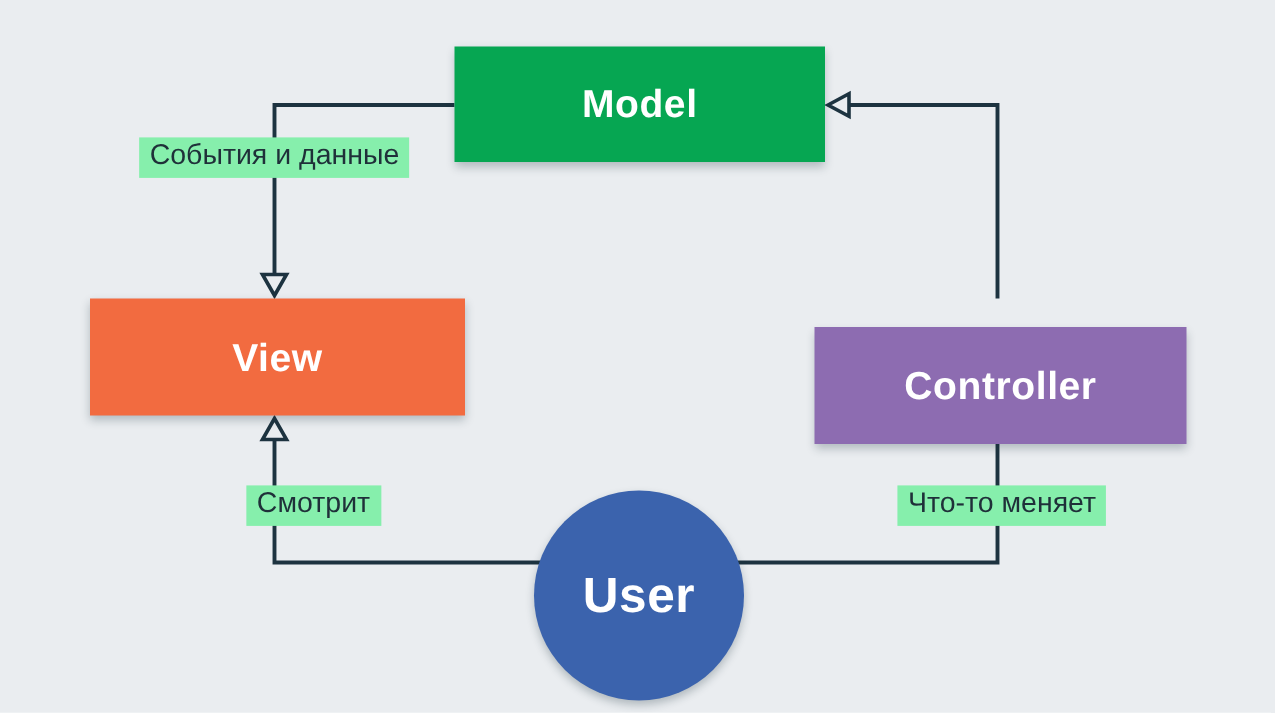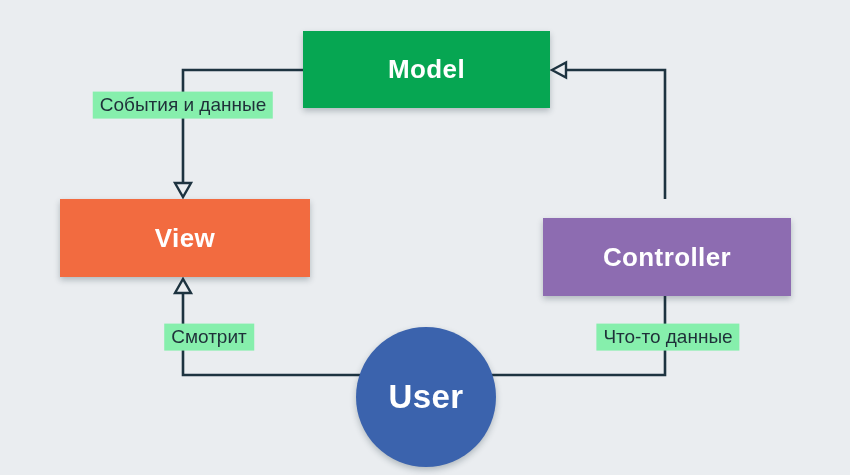--- a/index.html
+++ b/index.html
@@ -46,20 +46,20 @@
 
     <path d="M426,375 H183 V293" fill="none" stroke="#1D3340" stroke-width="2.6"></path>
     <polygon points="175,293 191,293 183,279" fill="#EAEDF0" stroke="#1D3340" stroke-width="2.4" stroke-linejoin="miter"></polygon>
 
     <path d="M426,375 H665 V293" fill="none" stroke="#1D3340" stroke-width="2.6"></path>
     <polygon points="657,293 673,293 665,279" fill="#EAEDF0" stroke="#1D3340" stroke-width="2.4" stroke-linejoin="miter"></polygon>
   </svg>
 
   <div class="edge-label lbl-model-view">События и данные</div>
   <div class="edge-label lbl-user-view">Смотрит</div>
-  <div class="edge-label lbl-user-controller">Что-то данные</div>
+  <div class="edge-label lbl-user-controller">Что-то меняет</div>
 
   <div class="node node-model" style="background-color: rgb(6, 166, 82);">Model</div>
   <div class="node node-view" style="background-color: rgb(242, 107, 64);">View</div>
   <div class="node node-controller" style="background-color: rgb(141, 108, 177);">Controller</div>
   <div class="node node-user" style="background-color: rgb(59, 99, 173);">User</div>
 
 </div>
 
 </body></html>

